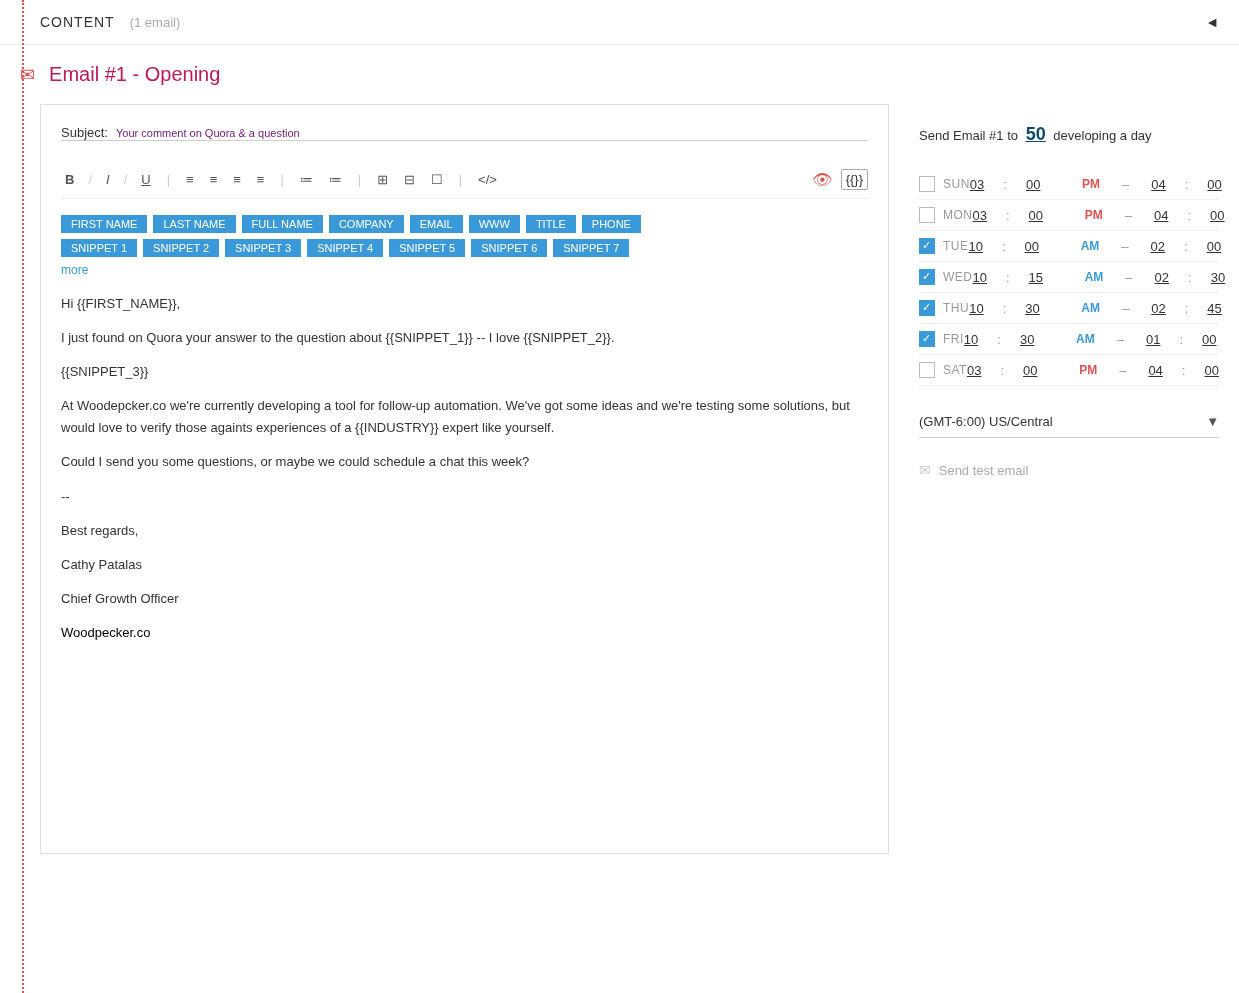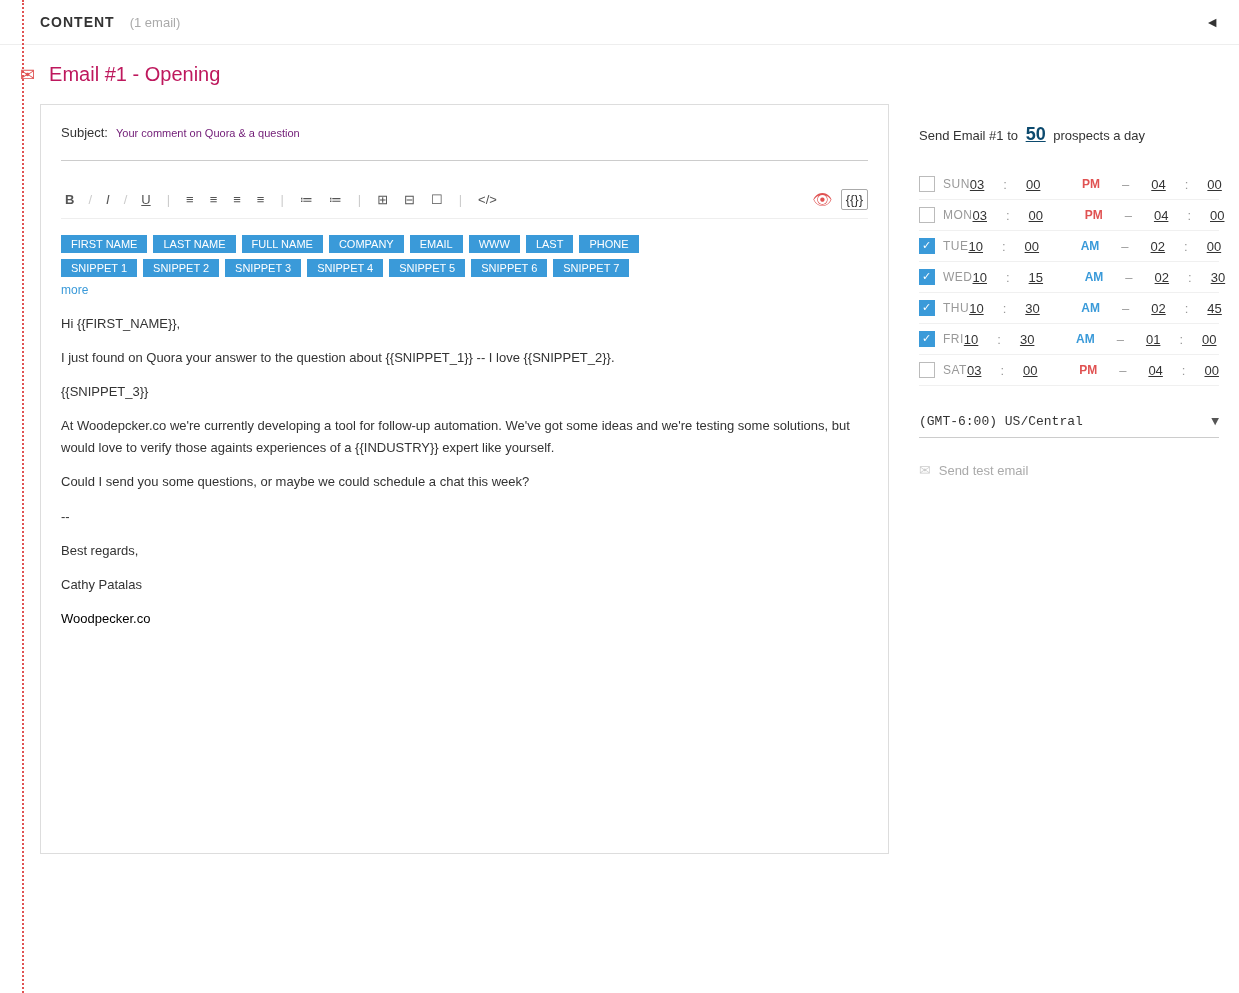--- a/index.html
+++ b/index.html
@@ -2,37 +2,37 @@
 <html><head>
   <meta charset="utf-8">
   <style>
     * { box-sizing: border-box; margin: 0; padding: 0; }
     body { font-family: Arial, sans-serif; background: #f5f5f5; color: #333; font-size: 13px; }
 
     .page-wrapper { background: #fff; min-height: 993px; position: relative; }
 
     
     .header { display: flex; align-items: center; justify-content: space-between; padding: 14px 20px 14px 40px; border-bottom: 1px solid #eee; }
-    .header-title { font-size: 14px; font-weight: bold; color: #333; letter-spacing: 1px; }
+    .header-title { font-size: 14px; font-weight: normal; color: #333; letter-spacing: 1px; }
     .header-subtitle { font-size: 13px; color: #aaa; font-weight: normal; margin-left: 15px; }
     .collapse-btn { color: #333; font-size: 14px; cursor: pointer; }
 
     
     .email-header { display: flex; align-items: center; padding: 18px 20px 18px 20px; }
     .email-icon { color: #e05252; margin-right: 14px; font-size: 18px; }
     .email-title { font-size: 20px; color: #be185d; }
 
     
     .main-content { display: flex; gap: 0; padding: 0 20px 20px 40px; }
 
     
     .email-editor { flex: 1; border: 1px solid #ddd; background: #fff; padding: 20px; min-height: 750px; }
 
     
-    .subject-row { display: flex; align-items: center; margin-bottom: 20px; border-bottom: 1px solid #ccc; padding-bottom: 20px; }
+    .subject-row { display: flex; align-items: center; margin-bottom: 20px; border-bottom: 1px solid #ccc; padding-bottom: 0; }
     .subject-label { color: #333; font-size: 13px; margin-right: 8px; }
     .subject-value { color: #701a75; font-size: 11px; flex: 1; }
 
     
     .toolbar { display: flex; align-items: center; justify-content: space-between; margin-bottom: 16px; padding: 8px 0; border-bottom: 1px solid #eee; }
     .toolbar-left { display: flex; align-items: center; gap: 8px; }
     .toolbar-btn { font-size: 13px; color: #555; cursor: pointer; padding: 2px 4px; font-weight: normal; background: none; border: none; }
     .toolbar-btn.bold { font-weight: bold; }
     .toolbar-btn.italic { font-style: italic; }
     .toolbar-btn.underline { text-decoration: underline; }
@@ -66,21 +66,21 @@
     .day-checkbox.checked::after { content: '✓'; color: #fff; font-size: 11px; position: absolute; top: 0px; left: 2px; }
     .day-label { width: 36px; font-size: 12px; color: #999; text-transform: uppercase; letter-spacing: 0.5px; }
     .time-group { display: flex; align-items: center; gap: 18px; font-size: 13px; color: #555; }
     .time-num { text-decoration: underline; color: #333; font-size: 13px; }
     .time-sep { color: #999; margin: 0 1px; }
     .time-ampm { color: #3a9ad9; font-weight: 600; font-size: 12px; }
     .time-ampm.pm { color: #e05252; }
     .time-dash { color: #999; margin: 0 4px; }
 
     
-    .timezone-select { width: 100%; border: none; border-bottom: 1px solid #ccc; padding: 8px 0; font-size: 13px; color: #333; margin-top: 10px; cursor: pointer; display: flex; align-items: center; justify-content: space-between; font-family: Liberation Mono, monospace; }
+    .timezone-select { width: 100%; border: none; border-bottom: 1px solid #ccc; padding: 8px 0; font-size: 13px; color: #333; margin-top: 10px; cursor: pointer; display: flex; align-items: center; justify-content: space-between; }
     .timezone-text { color: #333; font-size: 13px; }
     .tz-chevron { color: #555; }
 
     
     .send-test { display: flex; align-items: center; gap: 8px; margin-top: 24px; color: #aaa; font-size: 13px; cursor: pointer; }
     .send-test-icon { font-size: 14px; color: #ccc; }
 
     
     .left-border { position: absolute; left: 22px; top: 0; bottom: 0; border-left: 2px dotted #e05252; }
   </style>
@@ -143,21 +143,21 @@
       </div>
 
       <div class="tags-area">
         <div class="tags-row" id="tags-row-1">
             <span class="tag">FIRST NAME</span>
             <span class="tag">LAST NAME</span>
             <span class="tag">FULL NAME</span>
             <span class="tag">COMPANY</span>
             <span class="tag">EMAIL</span>
             <span class="tag">WWW</span>
-            <span class="tag">LAST</span>
+            <span class="tag">TITLE</span>
             <span class="tag">PHONE</span>
           </div>
         <div class="tags-row" id="tags-row-2">
             <span class="tag">SNIPPET 1</span>
             <span class="tag">SNIPPET 2</span>
             <span class="tag">SNIPPET 3</span>
             <span class="tag">SNIPPET 4</span>
             <span class="tag">SNIPPET 5</span>
             <span class="tag">SNIPPET 6</span>
             <span class="tag">SNIPPET 7</span>
@@ -167,32 +167,33 @@
 
       <div class="email-body">
         <p>Hi {{FIRST_NAME}},</p>
         <p>I just found on Quora your answer to the question about {{SNIPPET_1}} -- I love {{SNIPPET_2}}.</p>
         <p>{{SNIPPET_3}}</p>
         <p>At Woodepcker.co we're currently developing a tool for follow-up automation. We've got some ideas and we're testing some solutions, but would love to verify those againts experiences of a {{INDUSTRY}} expert like yourself.</p>
         <p>Could I send you some questions, or maybe we could schedule a chat this week?</p>
         <p>--</p>
         <p>Best regards,</p>
         <p>Cathy Patalas</p>
+        <p>Chief Growth Officer</p>
         <p>
           <a class="woodpecker-link" href="#">Woodpecker.co</a>
         </p>
       </div>
     </div>
 
     <div class="right-panel">
 
       <div class="send-info">
         <span>Send Email #1 to</span>
         <span class="send-number" style="margin:0 4px;">50</span>
-        <span>prospects a day</span>
+        <span>developing a day</span>
       </div>
 
       <div class="schedule-table" id="schedule-table">
           <div class="schedule-row">
             <input type="checkbox" class="day-checkbox" style="width: 16px; height: 16px; margin-right: 8px; appearance: none; border: 1px solid rgb(187, 187, 187); background: rgb(255, 255, 255); cursor: pointer; position: relative; flex-shrink: 0;">
             <span class="day-label">SUN</span>
             <div class="time-group">
       <span class="time-num">03</span>
       <span class="time-sep">:</span>
       <span class="time-num">00</span>

